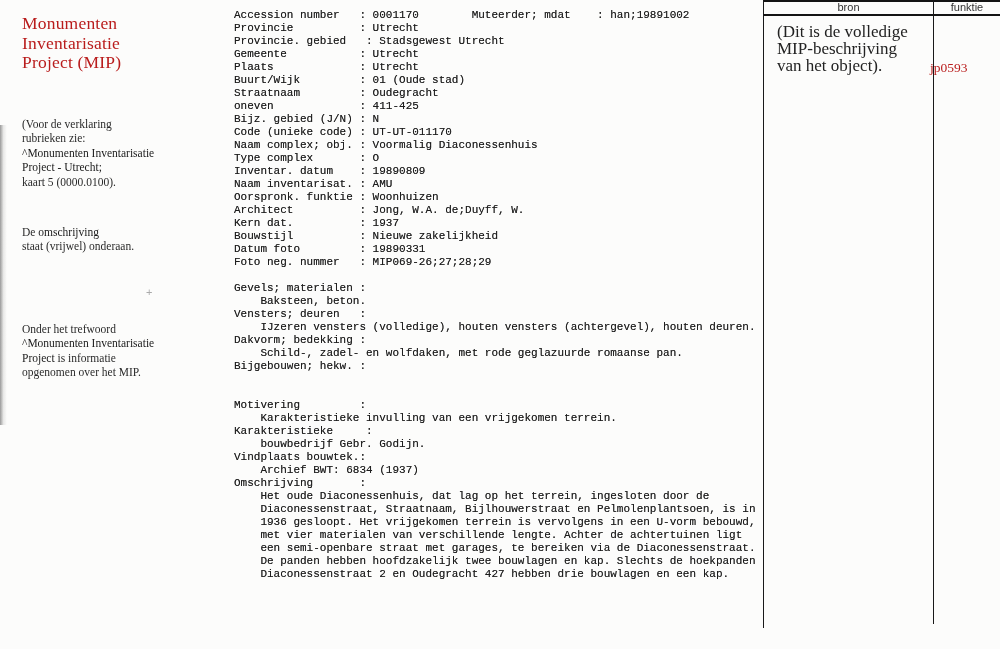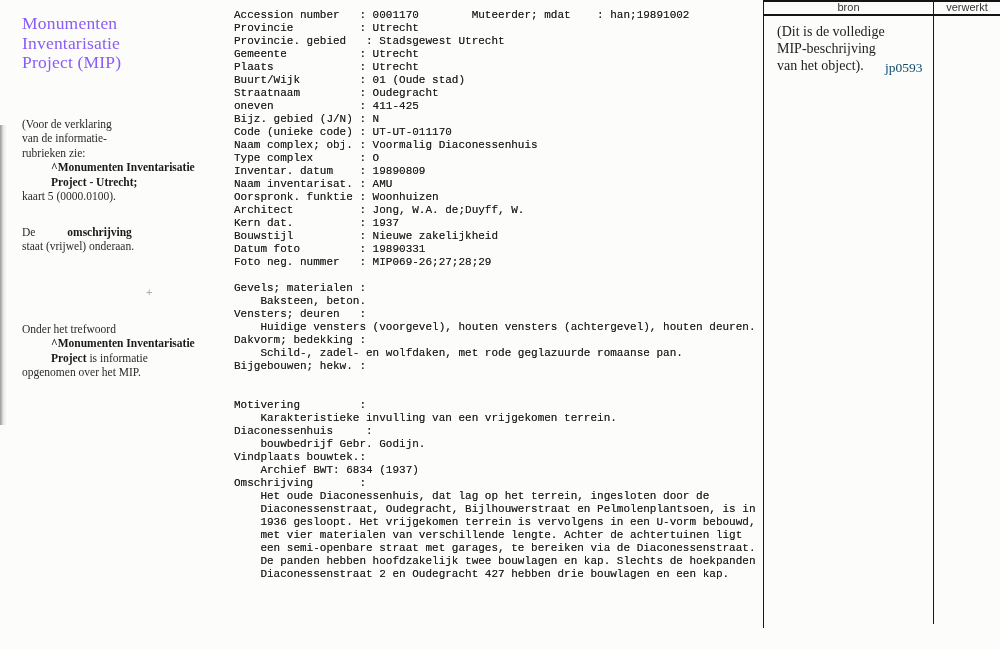--- a/index.html
+++ b/index.html
@@ -7,25 +7,25 @@
     width:1000px;height:649px;position:relative;overflow:hidden;
     background:#fcfcfb;
     font-family:"Liberation Serif", serif;
     color:#1f1f1f;
   }
   .abs{position:absolute;}
 
   
   .sb-title{
     left:22px;top:14px;width:190px;
-    font-size:17.5px;line-height:19.5px;color:#8b5cf6;
+    font-size:17.5px;line-height:19.5px;color:#b91c1c;
     white-space:pre-line;letter-spacing:.2px;
   }
   .sb-note{font-size:11.5px;line-height:14.4px;color:#2a2a2a;width:190px;left:22px;}
-  .sb-note .b{font-weight:bold;color:#1a1a1a;margin-left:29px;}
+  .sb-note .b{font-weight:normal;color:#1a1a1a;}
   .rline{min-height:14.4px;}
   #note1{top:117px;}
   #note2{top:225px;}
   #note3{top:322px;}
 
   
   #record{
     left:218px;top:9px;width:545px;
     font-family:"Liberation Mono","DejaVu Sans Mono",monospace;
     font-size:11px;line-height:13px;color:#1c1c1c;
@@ -42,45 +42,44 @@
   #panel-header-underline{left:763px;top:14px;width:237px;}
   .panel-header{
     top:1px;height:26px;
     font-family:"Liberation Sans",sans-serif;
     font-size:11px;color:#333;text-align:center;line-height:13px;
   }
   #bron-header{left:764px;width:169px;}
   #verwerkt-header{left:934px;width:66px;}
   #bron-note{
     left:777px;top:24px;width:150px;
-    font-size:14px;line-height:16.8px;color:#222;
+    font-size:17px;line-height:16.8px;color:#222;
     white-space:pre-line;
   }
-  #verwerkt-value{left:885px;top:60px;font-size:13.5px;color:#0c4a6e;}
+  #verwerkt-value{left:930px;top:60px;font-size:13.5px;color:#b91c1c;}
 
   
   #edge-smudge{
     left:0;top:125px;width:7px;height:300px;
     background:linear-gradient(to right, rgba(55,55,55,.5), rgba(120,120,120,.15), rgba(255,255,255,0));
     filter:blur(.6px);
   }
   #plus-artifact{left:146px;top:286px;font-size:11px;color:#aaa;font-family:"Liberation Sans",sans-serif;}
 </style>
 </head>
 <body>
 
 <div class="abs" id="edge-smudge"></div>
 <div class="abs" id="plus-artifact">+</div>
 
 <div class="abs sb-title" id="sidebar-title">Monumenten
 Inventarisatie
 Project (MIP)</div>
 <div class="abs sb-note" id="note1">
     <div class="rline"><span>(Voor de verklaring</span></div>
-    <div class="rline"><span>van de informatie-</span></div>
     <div class="rline"><span>rubrieken zie:</span></div>
     <div class="rline"><span class="b">^Monumenten Inventarisatie</span></div>
     <div class="rline"><span class="b">Project - Utrecht;</span></div>
     <div class="rline"><span>kaart 5 (0000.0100).</span></div>
   </div>
 <div class="abs sb-note" id="note2">
     <div class="rline"><span>De </span><span class="b">omschrijving</span></div>
     <div class="rline"><span>staat (vrijwel) onderaan.</span></div>
   </div>
 <div class="abs sb-note" id="note3">
@@ -108,44 +107,44 @@
     <div class="mline">Oorspronk. funktie : Woonhuizen</div>
     <div class="mline">Architect          : Jong, W.A. de;Duyff, W.</div>
     <div class="mline">Kern dat.          : 1937</div>
     <div class="mline">Bouwstijl          : Nieuwe zakelijkheid</div>
     <div class="mline">Datum foto         : 19890331</div>
     <div class="mline">Foto neg. nummer   : MIP069-26;27;28;29</div>
     <div class="mline"></div>
     <div class="mline">Gevels; materialen :</div>
     <div class="mline">    Baksteen, beton.</div>
     <div class="mline">Vensters; deuren   :</div>
-    <div class="mline">    Huidige vensters (voorgevel), houten vensters (achtergevel), houten deuren.</div>
+    <div class="mline">    IJzeren vensters (volledige), houten vensters (achtergevel), houten deuren.</div>
     <div class="mline">Dakvorm; bedekking :</div>
     <div class="mline">    Schild-, zadel- en wolfdaken, met rode geglazuurde romaanse pan.</div>
     <div class="mline">Bijgebouwen; hekw. :</div>
     <div class="mline"></div>
     <div class="mline"></div>
     <div class="mline">Motivering         :</div>
     <div class="mline">    Karakteristieke invulling van een vrijgekomen terrein.</div>
-    <div class="mline">Diaconessenhuis     :</div>
+    <div class="mline">Karakteristieke     :</div>
     <div class="mline">    bouwbedrijf Gebr. Godijn.</div>
     <div class="mline">Vindplaats bouwtek.:</div>
     <div class="mline">    Archief BWT: 6834 (1937)</div>
     <div class="mline">Omschrijving       :</div>
     <div class="mline">    Het oude Diaconessenhuis, dat lag op het terrein, ingesloten door de</div>
-    <div class="mline">    Diaconessenstraat, Oudegracht, Bijlhouwerstraat en Pelmolenplantsoen, is in</div>
+    <div class="mline">    Diaconessenstraat, Straatnaam, Bijlhouwerstraat en Pelmolenplantsoen, is in</div>
     <div class="mline">    1936 gesloopt. Het vrijgekomen terrein is vervolgens in een U-vorm bebouwd,</div>
     <div class="mline">    met vier materialen van verschillende lengte. Achter de achtertuinen ligt</div>
     <div class="mline">    een semi-openbare straat met garages, te bereiken via de Diaconessenstraat.</div>
     <div class="mline">    De panden hebben hoofdzakelijk twee bouwlagen en kap. Slechts de hoekpanden</div>
     <div class="mline">    Diaconessenstraat 2 en Oudegracht 427 hebben drie bouwlagen en een kap.</div>
   </div>
 
 <div class="abs hline" id="panel-top-border"></div>
 <div class="abs vline" id="panel-left-border"></div>
 <div class="abs vline" id="panel-col-sep"></div>
 <div class="abs hline" id="panel-header-underline"></div>
 <div class="abs panel-header" id="bron-header">bron</div>
-<div class="abs panel-header" id="verwerkt-header">verwerkt</div>
+<div class="abs panel-header" id="verwerkt-header">funktie</div>
 <div class="abs" id="bron-note">(Dit is de volledige
 MIP-beschrijving
 van het object).</div>
 <div class="abs" id="verwerkt-value">jp0593</div>
 
 </body></html>

